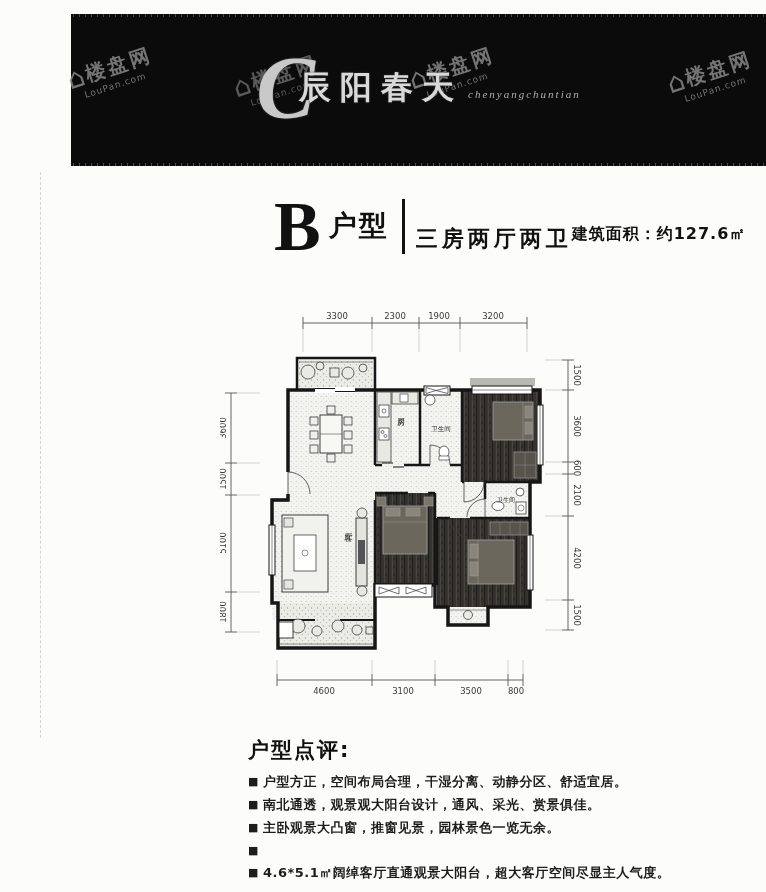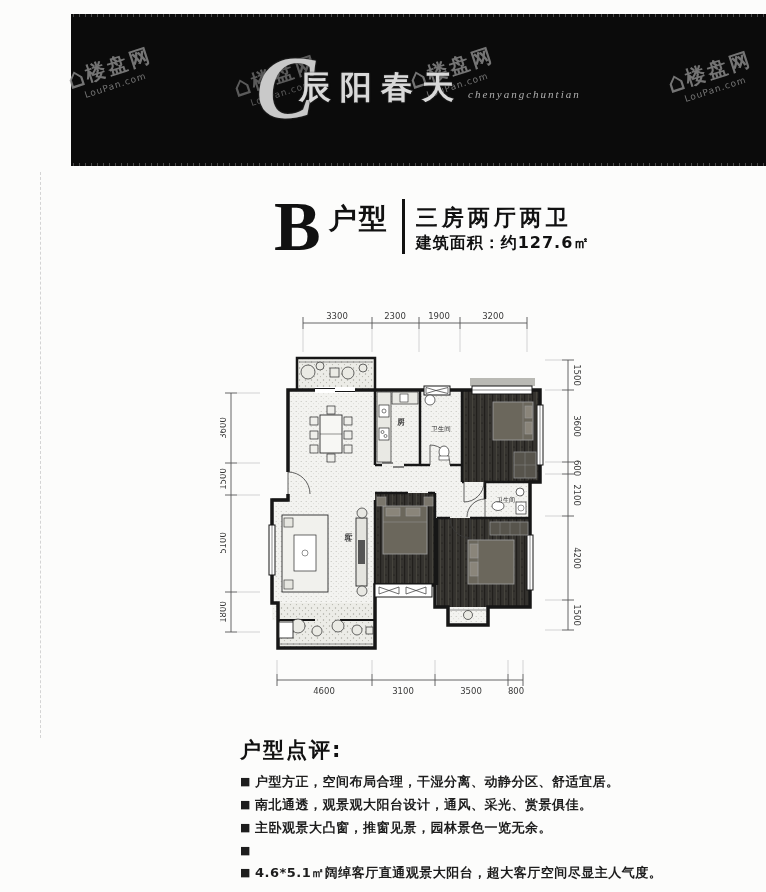--- a/index.html
+++ b/index.html
@@ -30,32 +30,32 @@
   .wm-icon{font-size:27px;}
   .wm-name{font-size:20px;font-weight:bold;letter-spacing:3px;}
   .wm-domain{display:block;font-size:9px;letter-spacing:1px;margin-top:2px;}
   .wm1{left:-4px;top:36px;}
   .wm2{left:162px;top:44px;opacity:.6;}
   .wm3{left:338px;top:36px;}
   .wm4{left:596px;top:40px;}
   
   .title-block{position:absolute;left:274px;top:199px;display:flex;align-items:flex-end;}
   .title-b{font-family:"Liberation Serif",serif;font-weight:bold;font-size:70px;line-height:.78;}
-  .title-suffix{font-size:28px;font-weight:bold;letter-spacing:2px;margin-left:8px;margin-bottom:17px;}
+  .title-suffix{font-size:28px;font-weight:bold;letter-spacing:2px;margin-left:8px;margin-bottom:10px;}
   .title-divider{width:3px;height:55px;background:#111;margin:0 11px 1px 13px;}
-  .title-right{display:flex;flex-direction:column;margin-bottom:1px;}
+  .title-right{display:flex;margin-bottom:1px;}
   .title-type{font-size:22px;font-weight:bold;letter-spacing:4px;}
   .title-area{font-size:16px;font-weight:bold;letter-spacing:1px;}
   
   .plan{position:absolute;left:220px;top:300px;}
   .plan text{font-family:"DejaVu Sans",sans-serif;}
   .dim-num{font-family:"DejaVu Sans Mono",monospace;font-size:8.5px;fill:#3a3a3a;}
   .room-label{fill:#2e2e2e;}
   
-  .review{position:absolute;left:240px;top:736px;width:500px;}
+  .review{position:absolute;left:248px;top:736px;width:500px;}
   .review-heading{font-size:21px;font-weight:bold;letter-spacing:2px;margin:0 0 9px 0;}
   .review-list{list-style:none;margin:0;padding:0;}
   .review-item{display:flex;gap:4px;font-size:13px;font-weight:bold;color:#1d1d1d;
                letter-spacing:.5px;margin-bottom:5px;white-space:nowrap;}
   .review-marker{font-size:11px;line-height:1.55;}
 </style>
 </head>
 <body>
 
 <div class="page">

